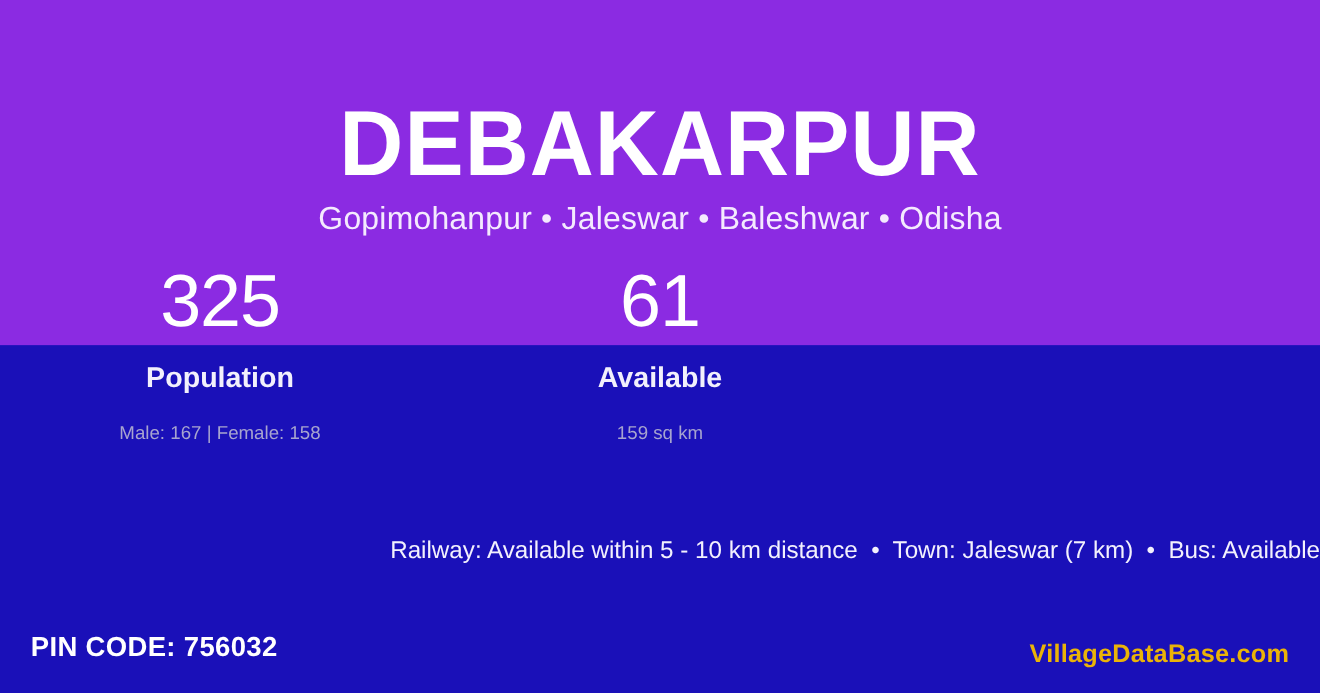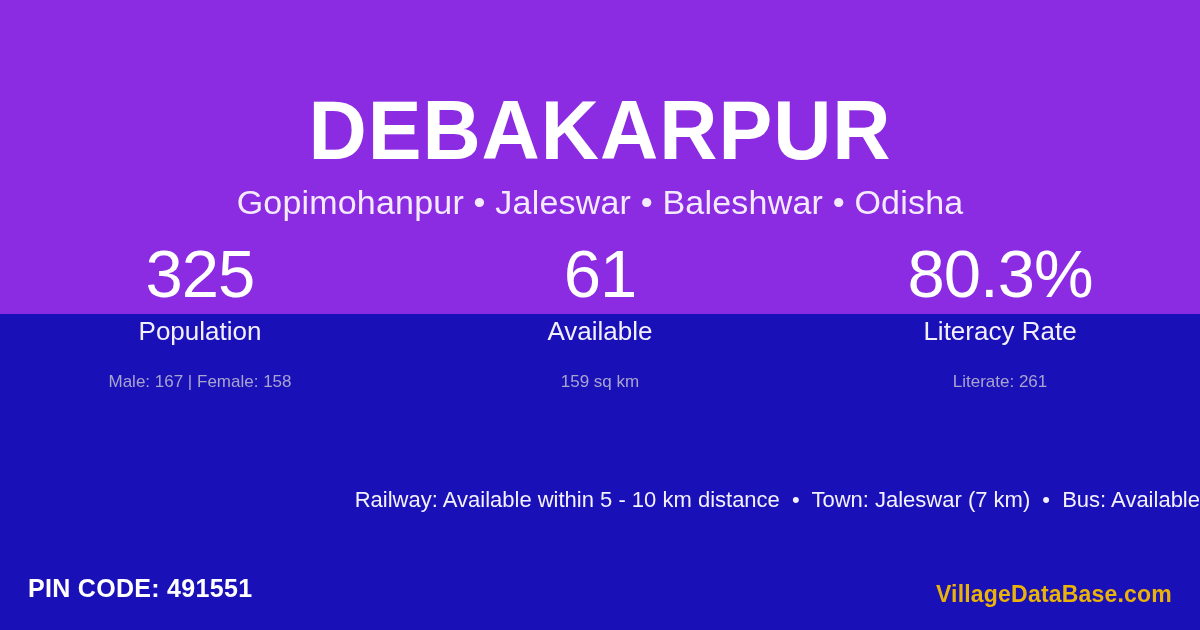--- a/index.html
+++ b/index.html
@@ -63,21 +63,21 @@
     width: 1200px;
     transform: scaleX(0.96);
   }
   .village-subtitle {
     position: absolute;
     top: 182px;
     left: 0;
     width: 1200px;
     margin: 0;
     color: #F4EAFE;
-    font-size: 34px;
+    font-size: 29px;
     font-weight: 400;
     line-height: 1.2;
     letter-spacing: 0.2px;
   }
 
   
   .stats {
     position: absolute;
     left: 0;
     top: 238px;
@@ -94,24 +94,24 @@
     font-size: 67px;
     font-weight: 400;
     line-height: 72px;
     letter-spacing: -1px;
     height: 74px;
     display: block;
   }
   .stat-label {
     color: #F2F0FC;
     font-size: 26px;
-    font-weight: 400;
+    font-weight: 700;
     line-height: 34px;
     display: block;
-    margin-top: 2px;
+    margin-top: 14px;
   }
   .stat-sub {
     color: #A7A4CF;
     font-size: 17px;
     font-weight: 400;
     line-height: 24px;
     display: block;
     margin-top: 22px;
   }
 
@@ -182,34 +182,29 @@
       <span class="stat-label">Population</span>
       <span class="stat-sub">Male: 167 | Female: 158</span>
     </div>
 
     <div class="stat">
       <span class="stat-value">61</span>
       <span class="stat-label">Available</span>
       <span class="stat-sub">159 sq km</span>
     </div>
 
-    <div class="stat">
-      <span class="stat-value">80.3%</span>
-      <span class="stat-label">Literacy Rate</span>
-      <span class="stat-sub">Literate: 261</span>
-    </div>
 
   </div>
 
   <div class="amenities">
     <span>Railway: Available within 5 - 10 km distance</span>
     <span class="sep">•</span>
     <span>Town: Jaleswar (7 km)</span>
     <span class="sep">•</span>
     <span>Bus: Available</span>
   </div>
 
   <div class="footer">
-    <span class="pin-code">PIN CODE: 491551</span>
+    <span class="pin-code">PIN CODE: 756032</span>
     <span class="site-brand">VillageDataBase.com</span>
   </div>
 
 </div>
 
 </body></html>

